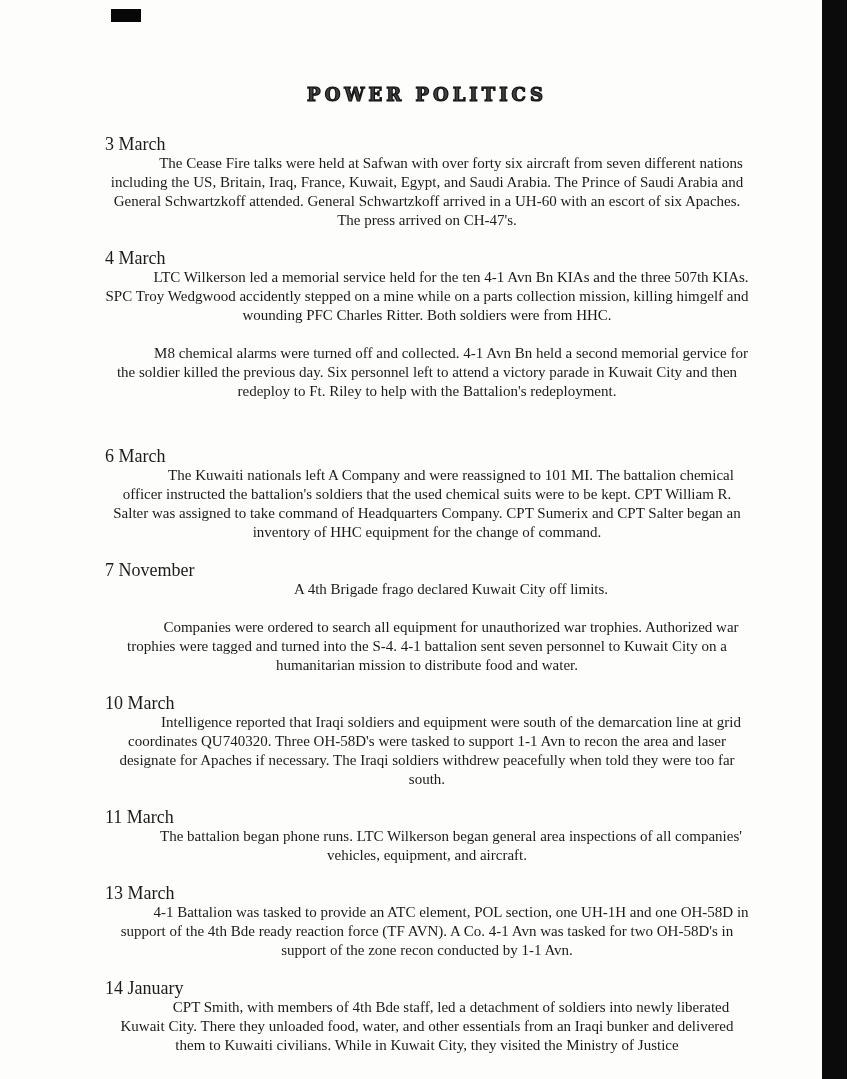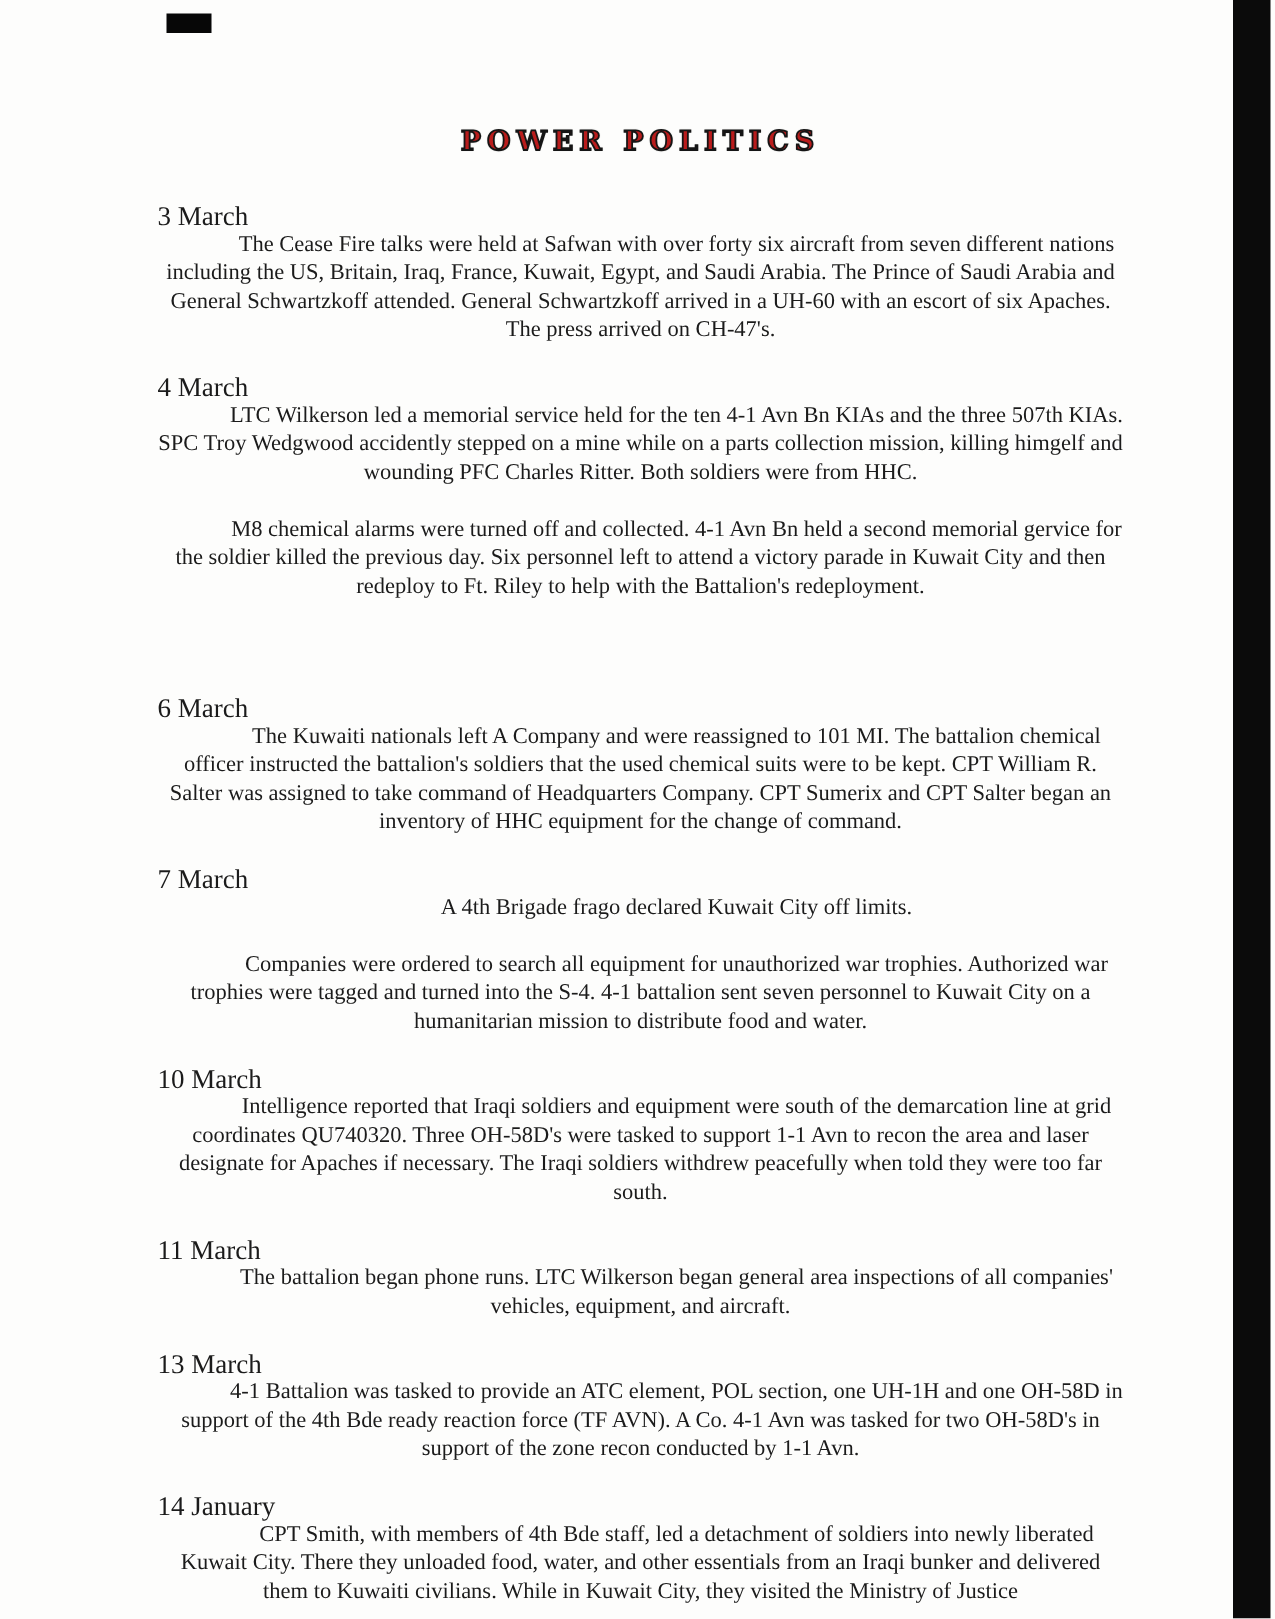--- a/index.html
+++ b/index.html
@@ -37,30 +37,30 @@
     left: 105px;
     width: 644px;
   }
   .doc-title {
     margin: 0 0 30px 0;
     text-align: center;
     font-family: "DejaVu Serif", serif;
     font-size: 18px;
     font-weight: 700;
     letter-spacing: 4px;
-    color: #b91c1c;
+    color: #404040;
     -webkit-text-stroke: 1.2px #151515;
     text-shadow: 0 0 1px #2a2a2a;
   }
   .entries section {
     margin: 0 0 19px 0;
   }
   
   .entries section:nth-of-type(4) {
-    margin-top: 62px;
+    margin-top: 46px;
   }
   .entry-date {
     font-size: 18px;
     line-height: 19px;
   }
   .entry-text {
     margin: 0;
     font-size: 15px;
     line-height: 19px;
     text-indent: 48px;
@@ -89,21 +89,21 @@
   <section>
     <p class="entry-text">M8 chemical alarms were turned off and collected. 4-1 Avn Bn held a second memorial gervice for the soldier killed the previous day.  Six personnel left to attend a victory parade in Kuwait City and then redeploy to Ft. Riley to help with the Battalion's redeployment.</p>
   </section>
 
   <section>
     <div class="entry-date">6 March</div>
     <p class="entry-text">The Kuwaiti nationals left A Company and were reassigned to 101 MI.  The battalion chemical officer instructed the battalion's soldiers that the used chemical suits were to be kept. CPT William R. Salter was assigned to take command of Headquarters Company.  CPT Sumerix and CPT Salter began an inventory of HHC equipment for the change of command.</p>
   </section>
 
   <section>
-    <div class="entry-date">7 March</div>
+    <div class="entry-date">7 November</div>
     <p class="entry-text">A 4th Brigade frago declared Kuwait City off limits.</p>
   </section>
 
   <section>
     <p class="entry-text">Companies were ordered to search all equipment for unauthorized war trophies. Authorized war trophies were tagged and turned into the S-4.  4-1 battalion sent seven personnel to Kuwait City on a humanitarian mission to distribute food and water.</p>
   </section>
 
   <section>
     <div class="entry-date">10 March</div>
     <p class="entry-text">Intelligence reported that Iraqi soldiers and equipment were south of the demarcation line at grid coordinates QU740320.  Three OH-58D's were tasked to support 1-1 Avn to recon the area and laser designate for Apaches if necessary.  The Iraqi soldiers withdrew peacefully when told they were too far south.</p>

